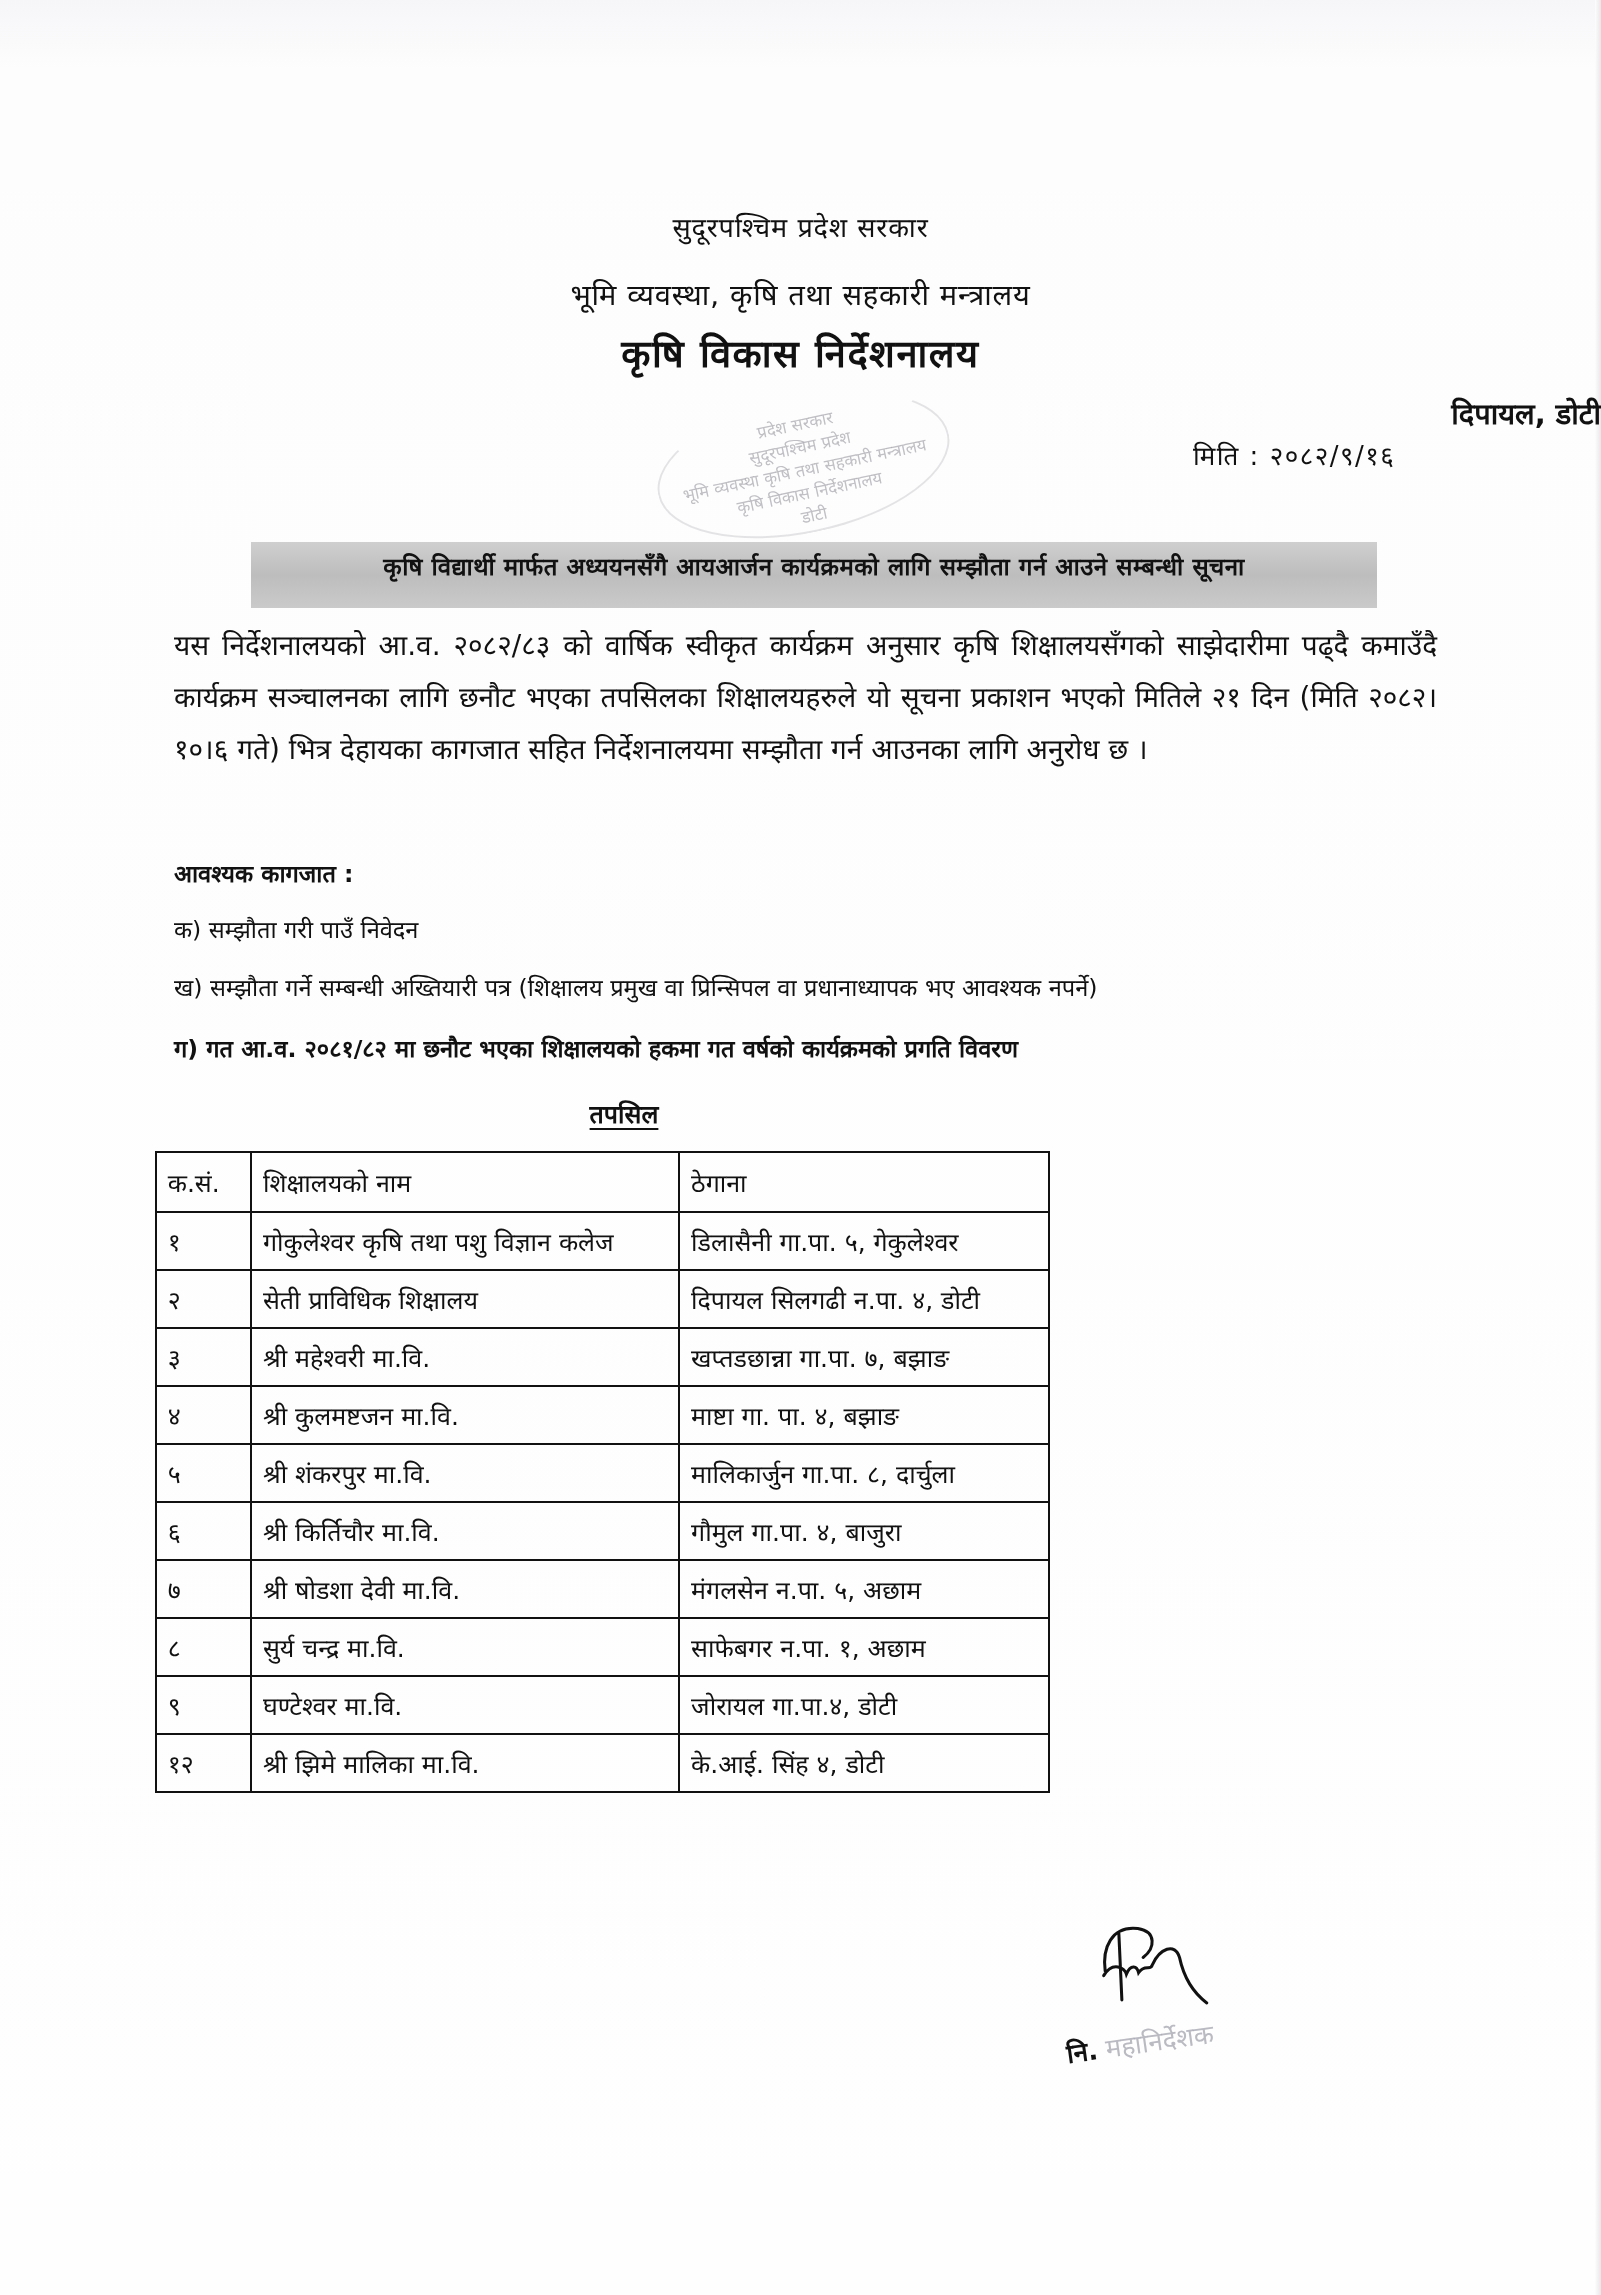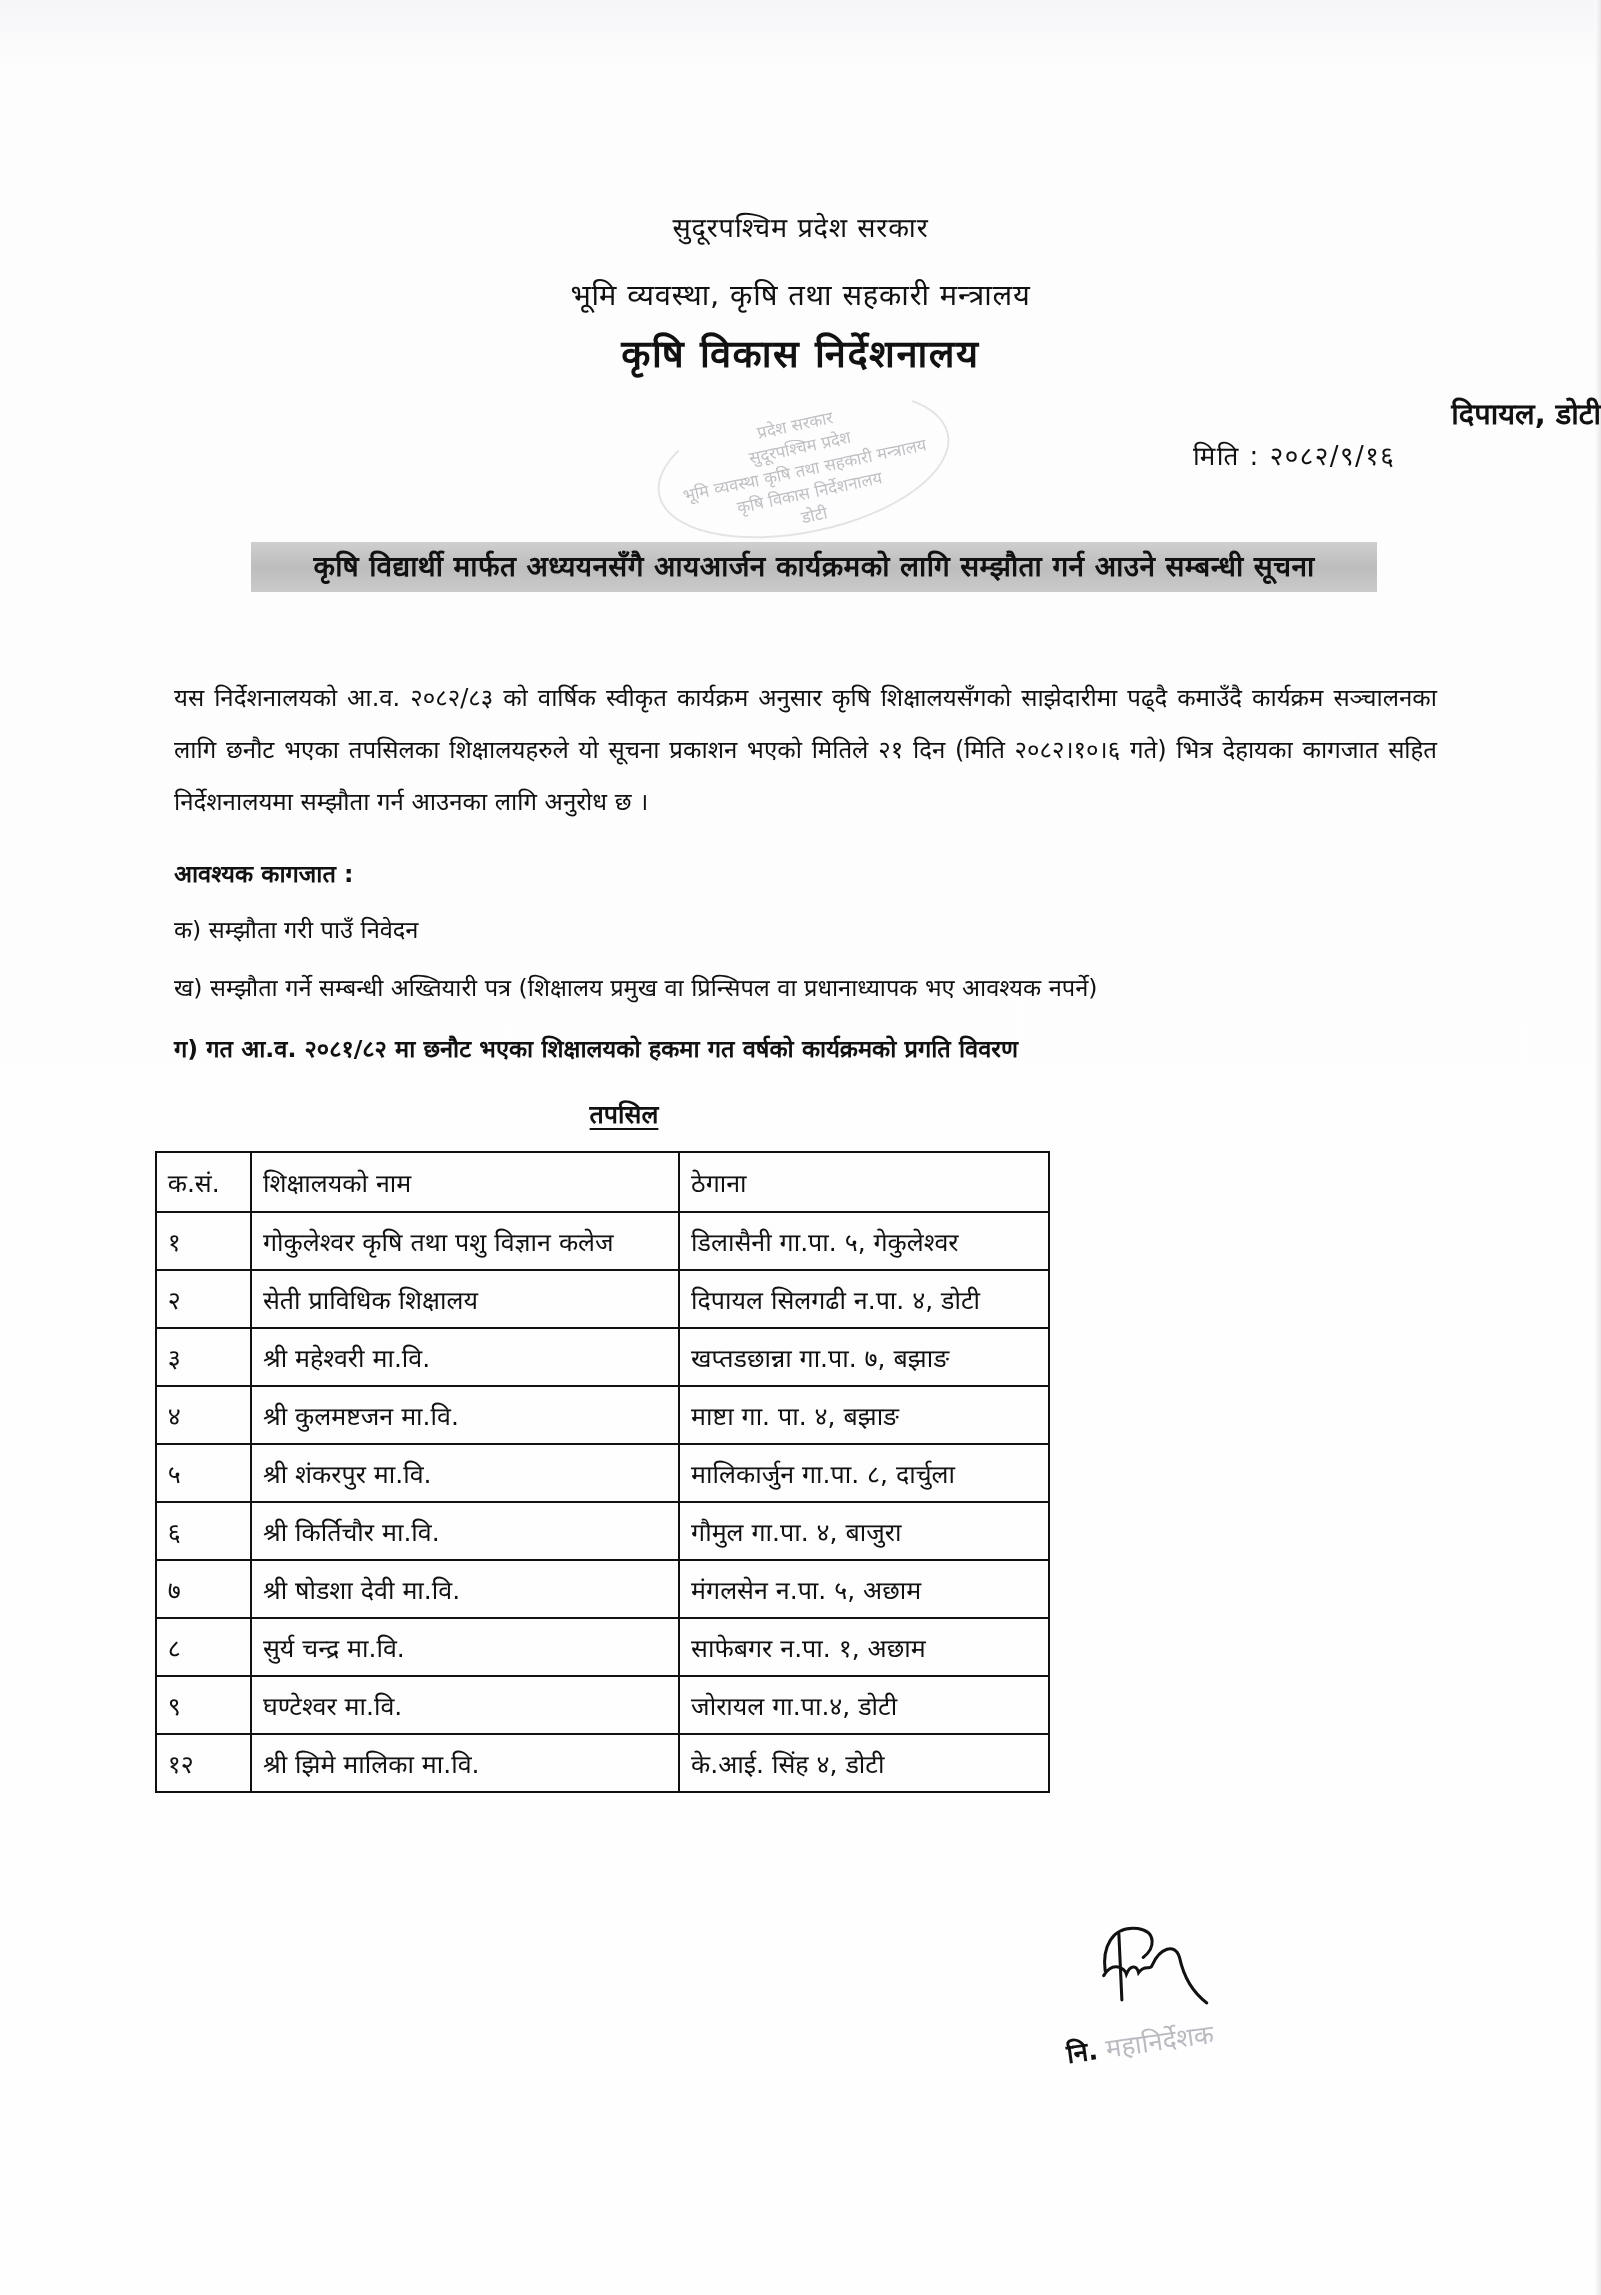--- a/index.html
+++ b/index.html
@@ -57,36 +57,36 @@
     .date-line {
       position: absolute;
       left: 1193px; top: 437px;
       font-size: 26px;
       letter-spacing: 1.5px;
     }
 
     .subject {
       position: absolute;
       left: 251px; top: 542px;
-      width: 1126px; height: 50px;
+      width: 1126px; height: 66px;
       background: linear-gradient(180deg, #cfcfcf, #bdbdbd 50%, #cacaca);
-      font-size: 28px;
+      font-size: 24px;
       font-weight: bold;
       line-height: 50px;
       text-align: center;
       white-space: nowrap;
       overflow: hidden;
       letter-spacing: 0.4px;
     }
 
     .body-para {
       position: absolute;
-      left: 174px; top: 672px;
+      left: 174px; top: 620px;
       width: 1263px;
-      font-size: 24px;
+      font-size: 28px;
       line-height: 52px;
       text-align: justify;
     }
 
     .req-heading {
       position: absolute;
       left: 174px; top: 857px;
       font-size: 23.6px;
       font-weight: bold;
     }

